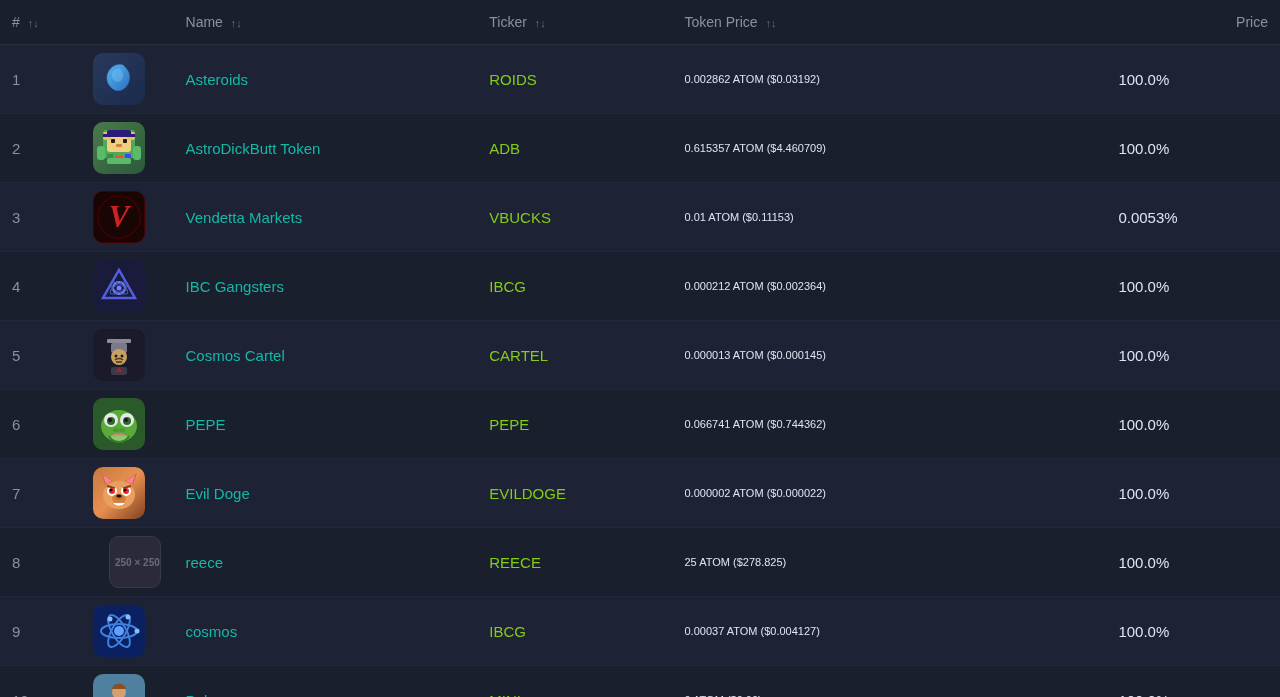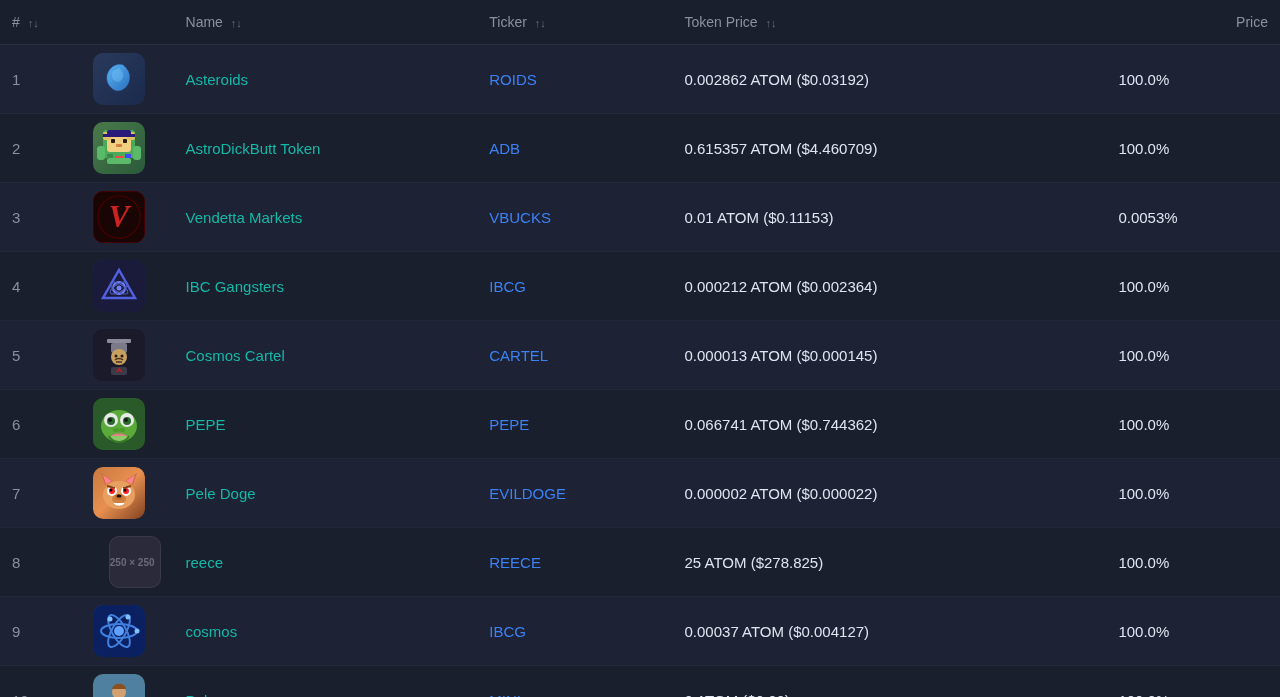--- a/index.html
+++ b/index.html
@@ -70,28 +70,28 @@
     }
 
     .col-name {
       width: 280px;
       color: #14b8a6;
       font-size: 15px;
     }
 
     .col-ticker {
       width: 180px;
-      color: #3b82f6;
+      color: #84cc16;
       font-size: 15px;
     }
 
     .col-price {
       width: 400px;
       color: #e0e4f0;
-      font-size: 15px;
+      font-size: 11px;
     }
 
     .col-minted {
       width: 160px;
       color: #e0e4f0;
       font-size: 15px;
     }
 
     .token-icon {
       width: 52px;
@@ -344,29 +344,29 @@
 
         <ellipse cx="26" cy="32" rx="7" ry="5" fill="#d08040"></ellipse>
         <ellipse cx="26" cy="30" rx="4" ry="3" fill="#c07030"></ellipse>
 
         <ellipse cx="26" cy="29" rx="2.5" ry="1.5" fill="#1a0a00"></ellipse>
 
         <path d="M20 36 C22 40, 30 40, 32 36" fill="#fff" stroke="#d08040" stroke-width="0.5"></path>
       </svg>
     </div>
         </td>
-    <td class="col-name">Pele Doge</td>
+    <td class="col-name">Evil Doge</td>
     <td class="col-ticker">EVILDOGE</td>
     <td class="col-price">0.000002 ATOM ($0.000022)</td>
     <td class="col-minted">100.0%</td>
   </tr>
       <tr>
     <td class="col-num">8</td>
     <td class="col-icon">
-          <div class="token-icon icon-reece" style="background:#2a2a3a; border:1px solid #3a3a4a; border-radius:10px; width:52px; height:52px; display:flex; align-items:flex-start; justify-content:center; flex-direction:column;margin-left:16px;">
+          <div class="token-icon icon-reece" style="background:#2a2a3a; border:1px solid #3a3a4a; border-radius:10px; width:52px; height:52px; display:flex; align-items:flex-end; justify-content:center; flex-direction:column;margin-left:16px;">
       <span style="color:#6a6a7a; font-size:10px; font-family:sans-serif;">250 × 250</span>
     </div>
         </td>
     <td class="col-name">reece</td>
     <td class="col-ticker">REECE</td>
     <td class="col-price">25 ATOM ($278.825)</td>
     <td class="col-minted">100.0%</td>
   </tr>
       <tr>
     <td class="col-num">9</td>

